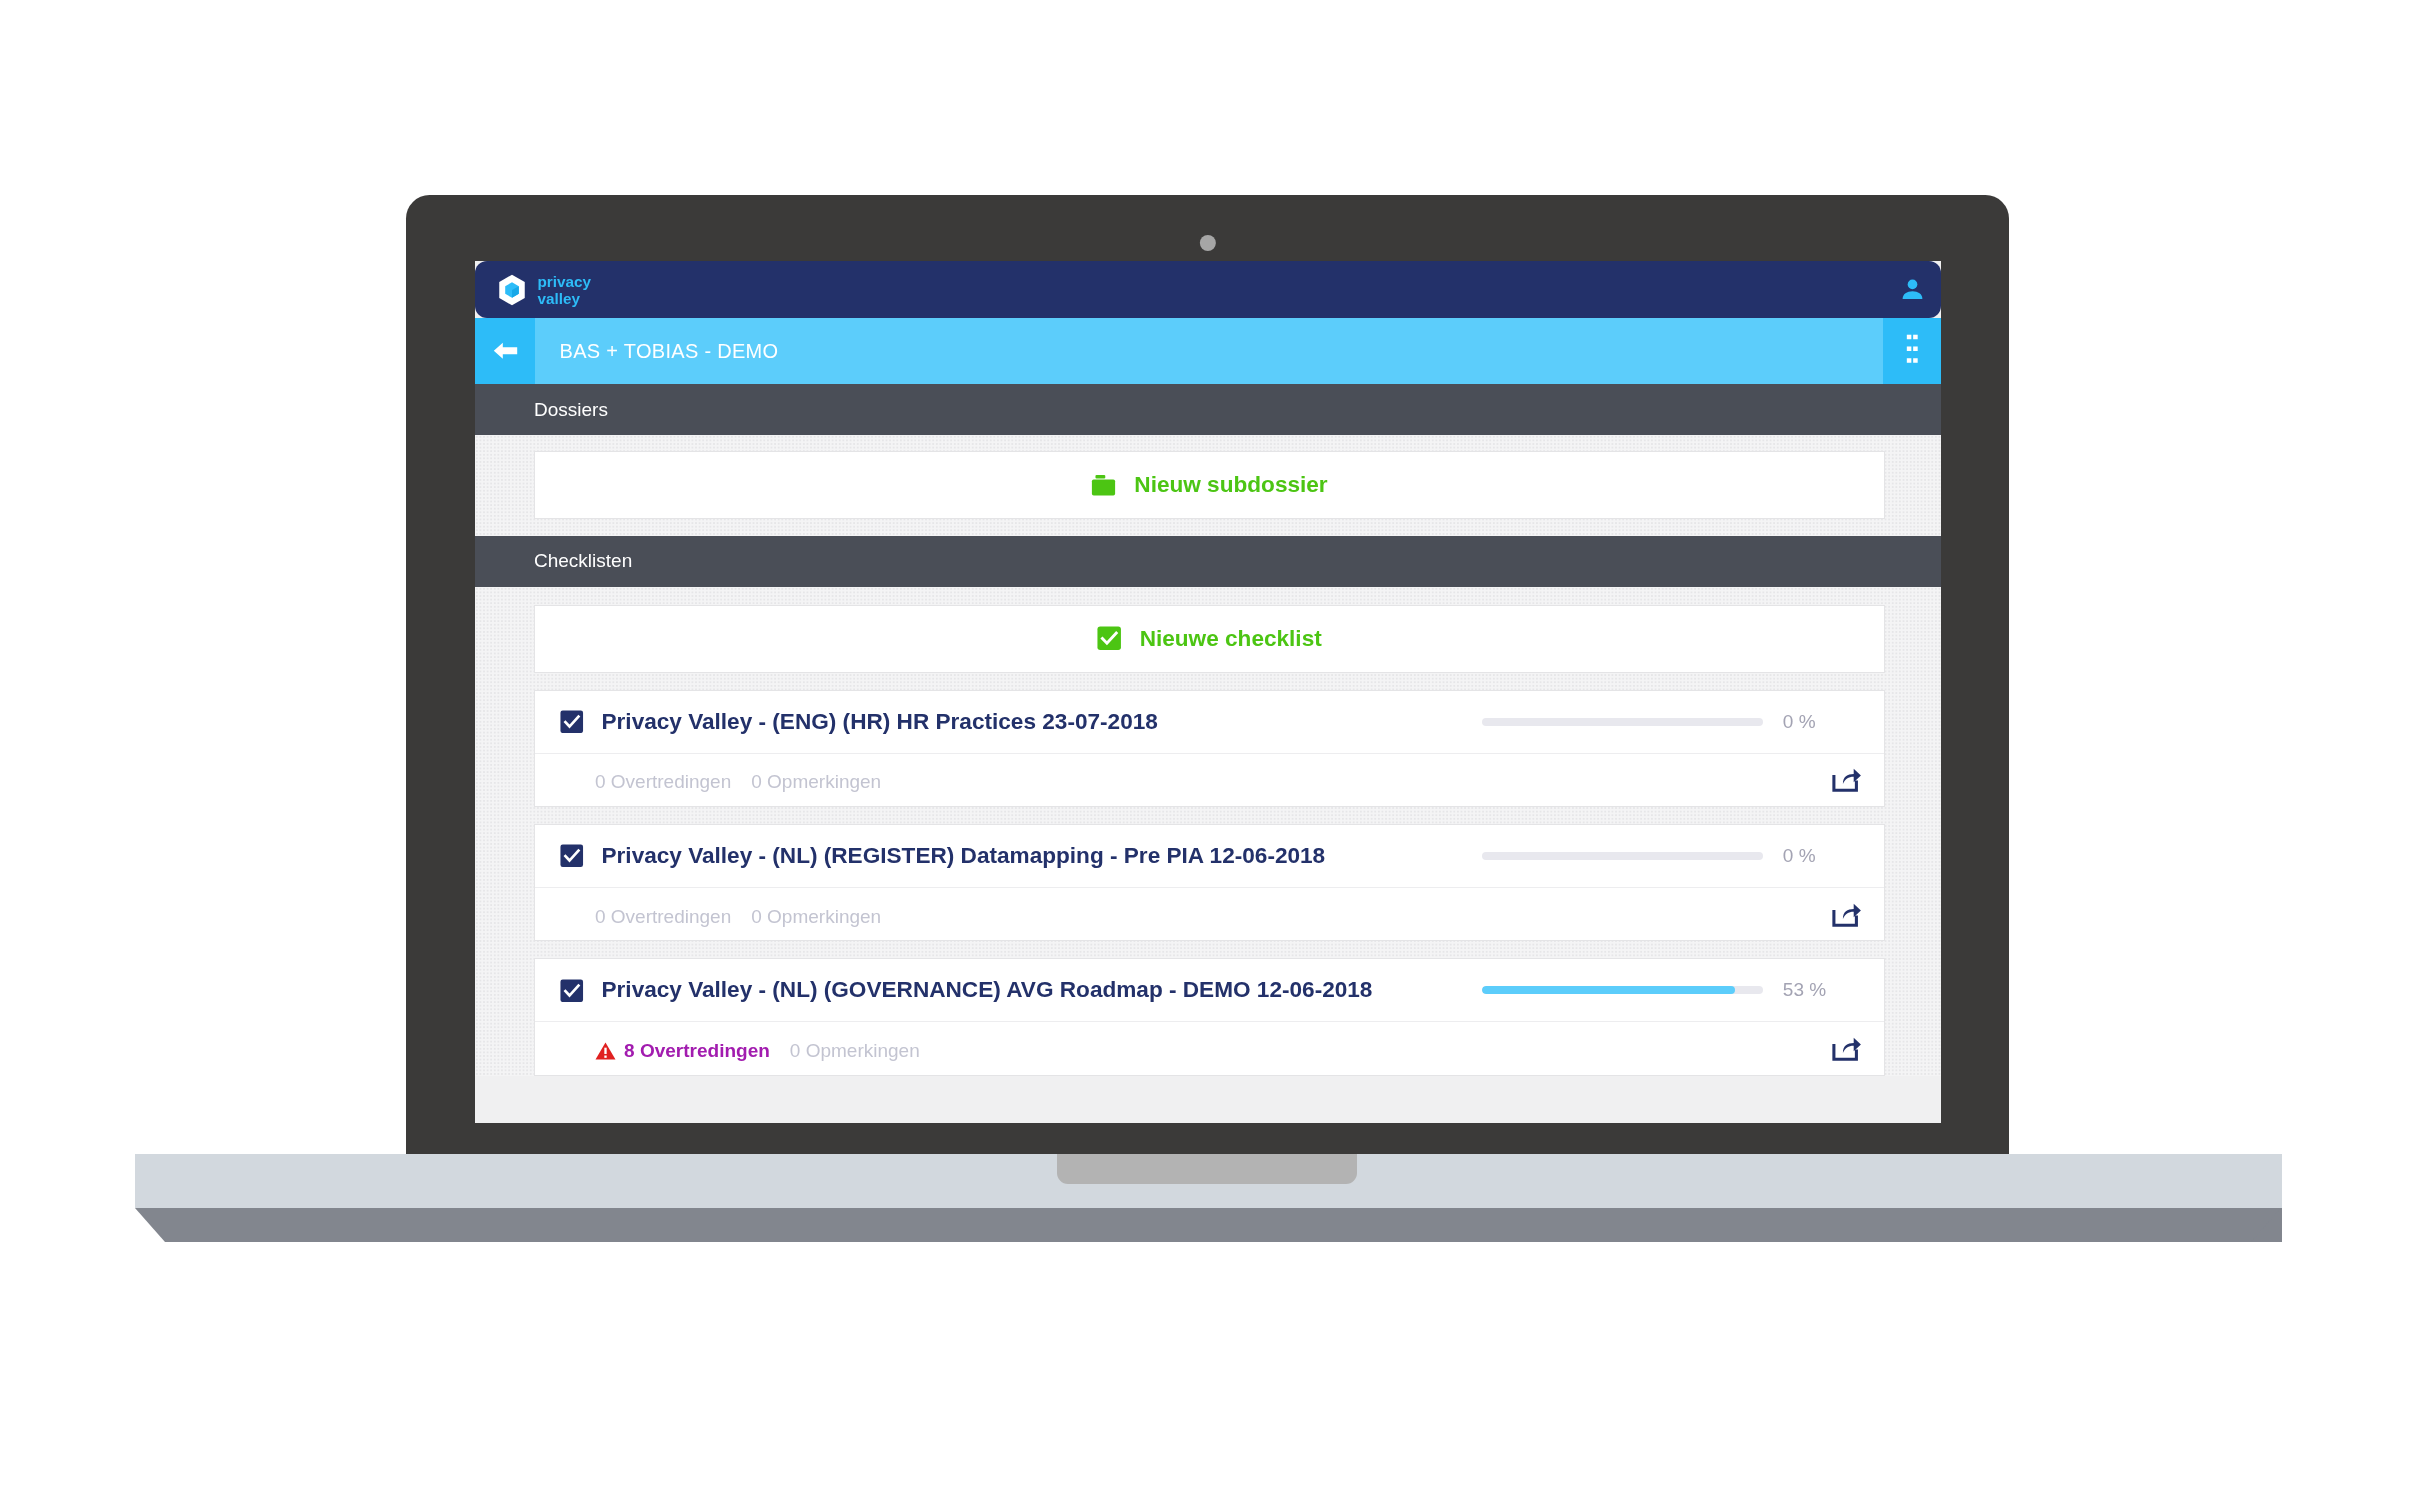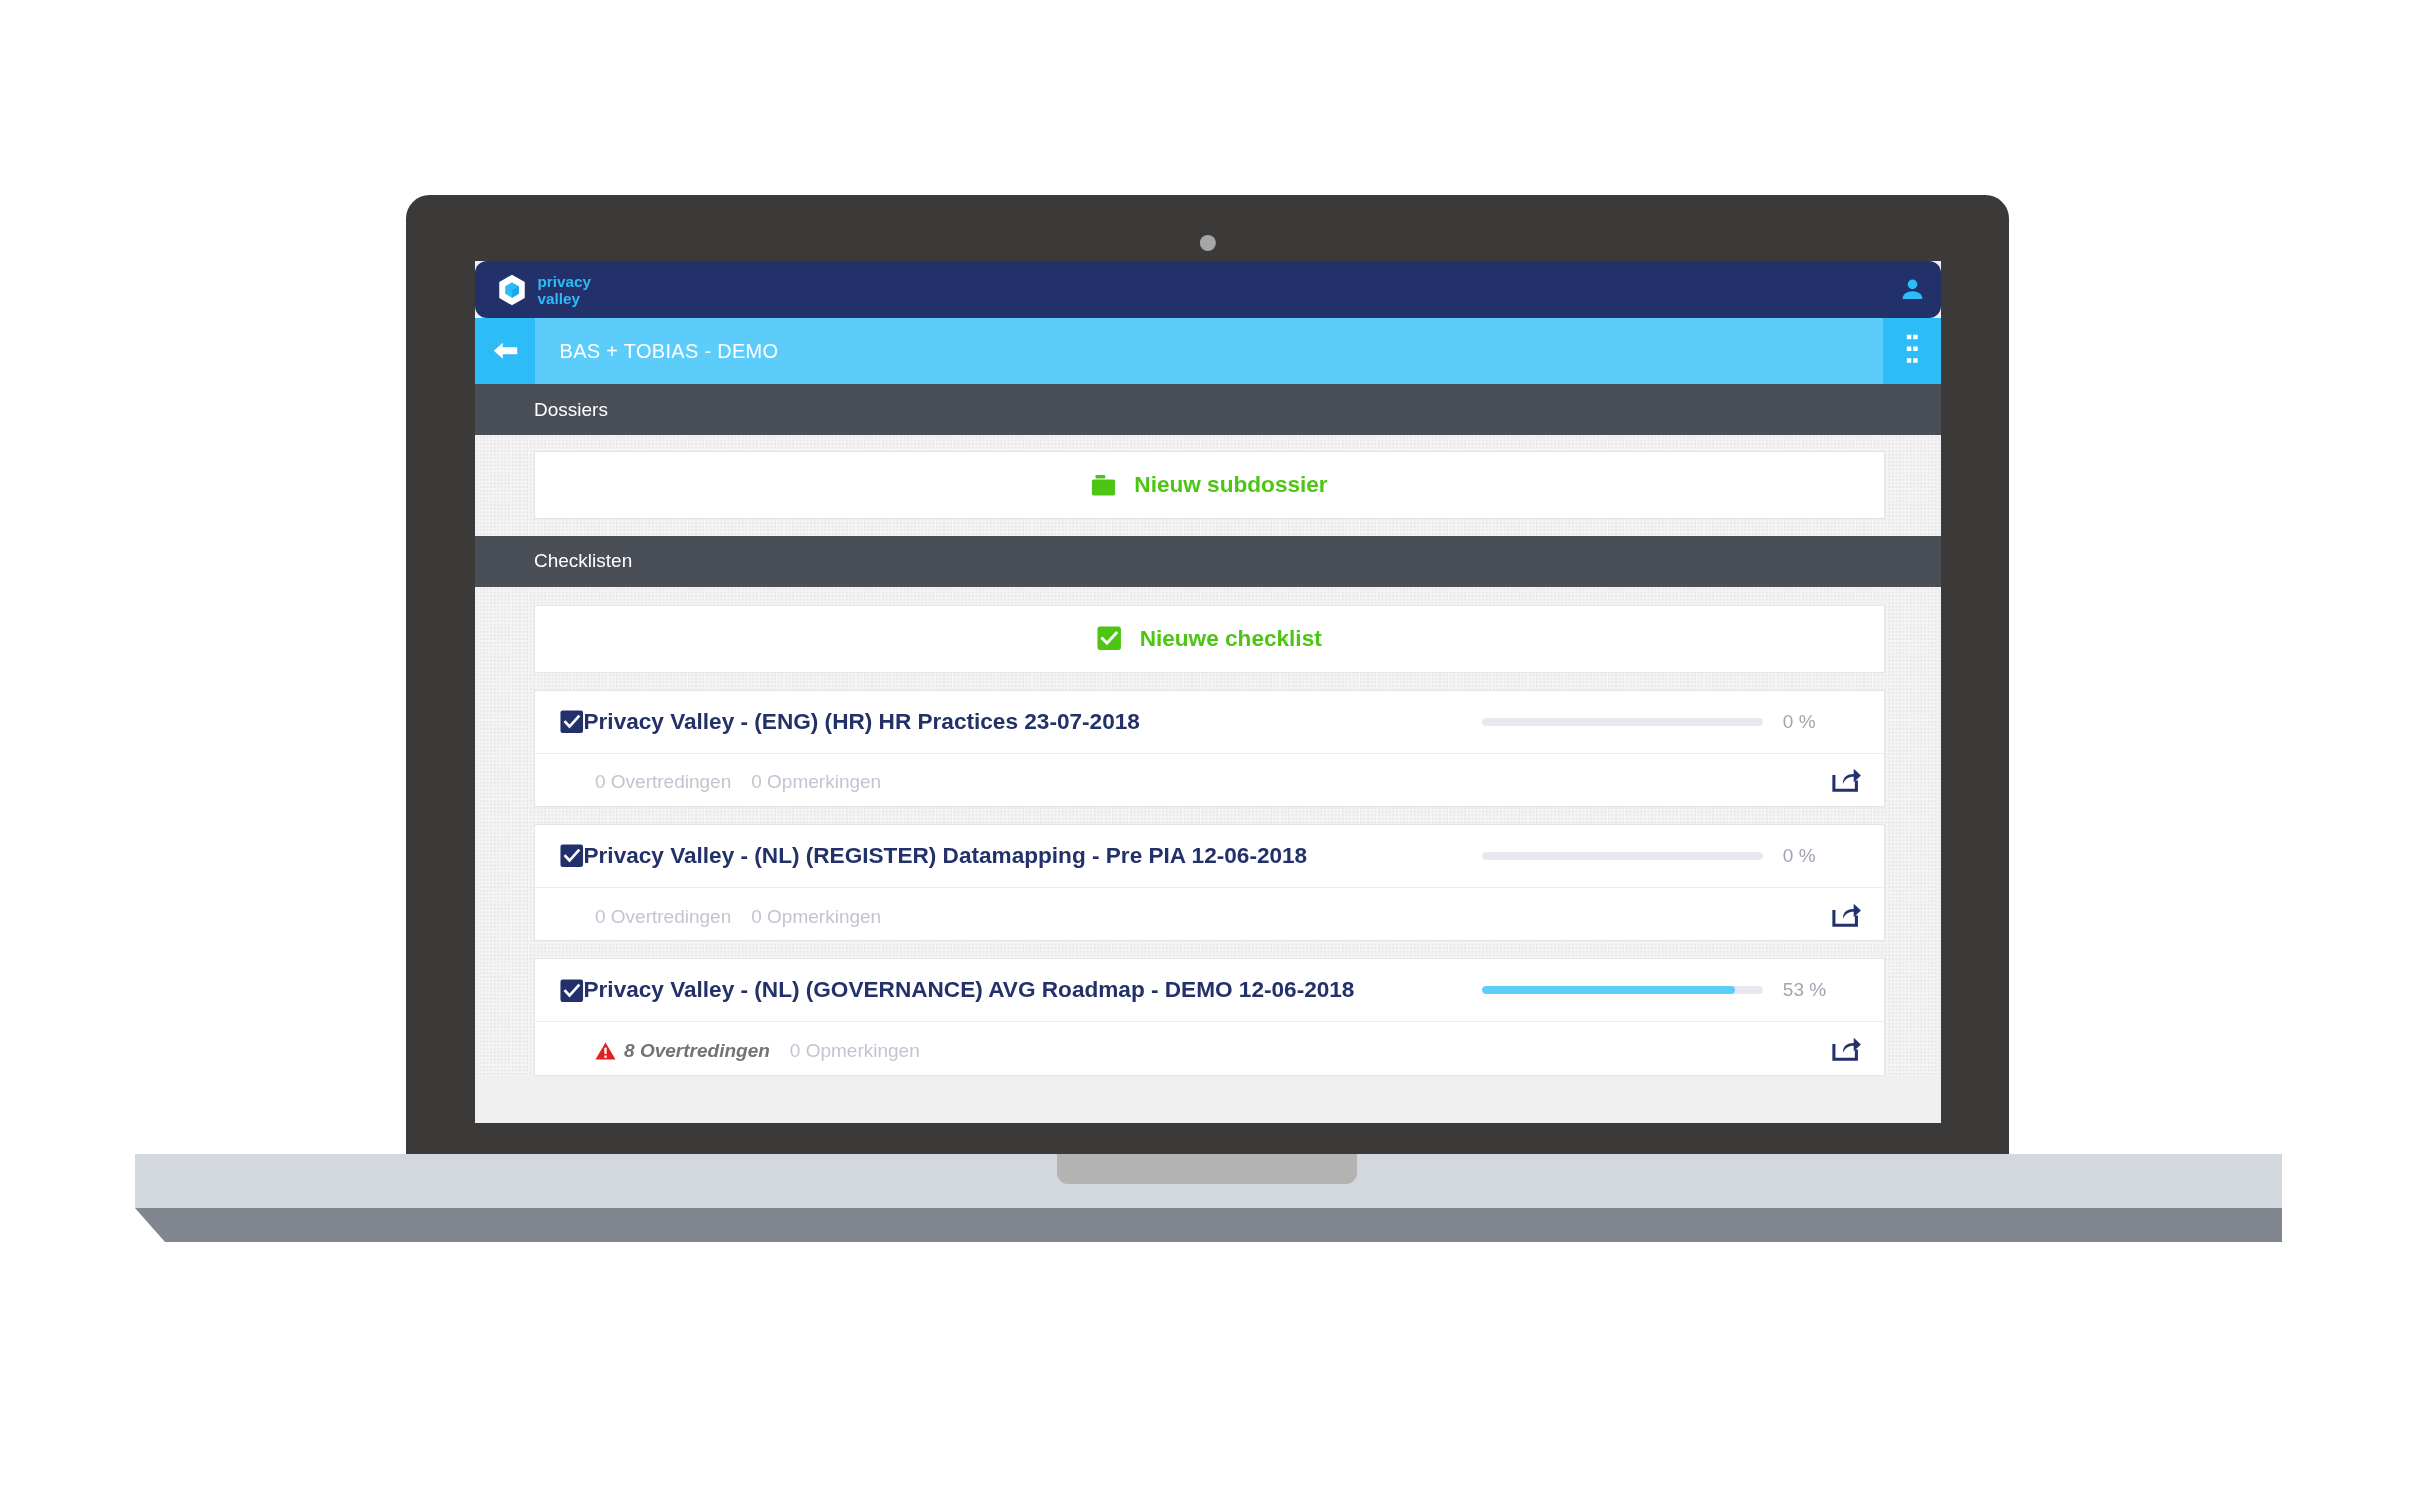--- a/index.html
+++ b/index.html
@@ -188,20 +188,21 @@
   }
 
   .folder-icon { width: 25px; height: 23.5px; display: block; }
   .green-check-icon { width: 24.4px; height: 24.4px; display: block; }
 
   
   .cl-main {
     display: flex;
     align-items: center;
     padding: 18px 23.5px 18px 25px;
+    gap: 18px;
   }
   .cl-check { width: 23.5px; height: 23.5px; flex: none; display: block; cursor: pointer; }
   .cl-title {
     color: #23316a;
     font-size: 22.6px;
     font-weight: 700;
     white-space: nowrap;
   }
   .cl-progress-wrap {
     flex: 1;
@@ -231,21 +232,21 @@
 
   .cl-meta {
     border-top: 0.9px solid #ededef;
     display: flex;
     align-items: flex-end;
     padding: 12.7px 22px 12.7px 60px;
   }
   .meta-items { display: flex; align-items: center; gap: 20px; flex: 1; }
   .meta-item { display: flex; align-items: center; gap: 8.1px; }
   .meta-text { color: #c3c4d1; font-size: 19px; }
-  .meta-item.alert .meta-text { color: #737373; font-weight: 700; font-style: italic; }
+  .meta-item.alert .meta-text { color: #a21caf; font-weight: 700; }
   .warn-icon { width: 21px; height: 18px; display: block; }
   .share-btn { width: 31px; height: 27px; display: block; cursor: pointer; }
 </style>
 </head>
 <body>
 
 <div id="stage">
 
   <div class="laptop-lid">
     <div class="webcam"></div>

